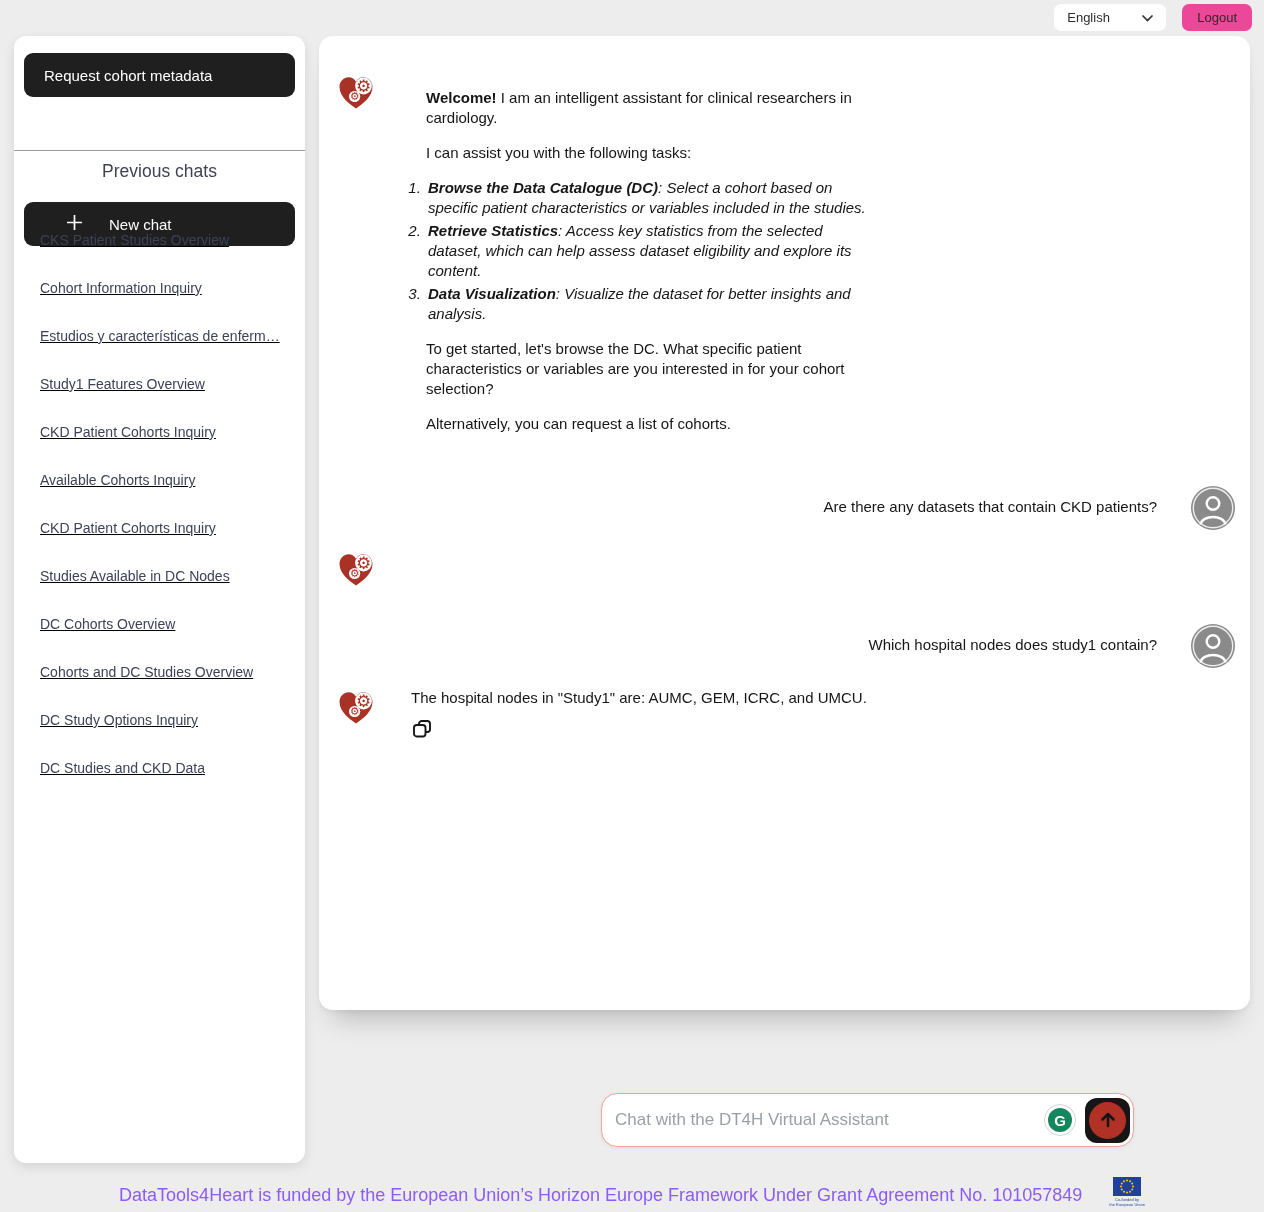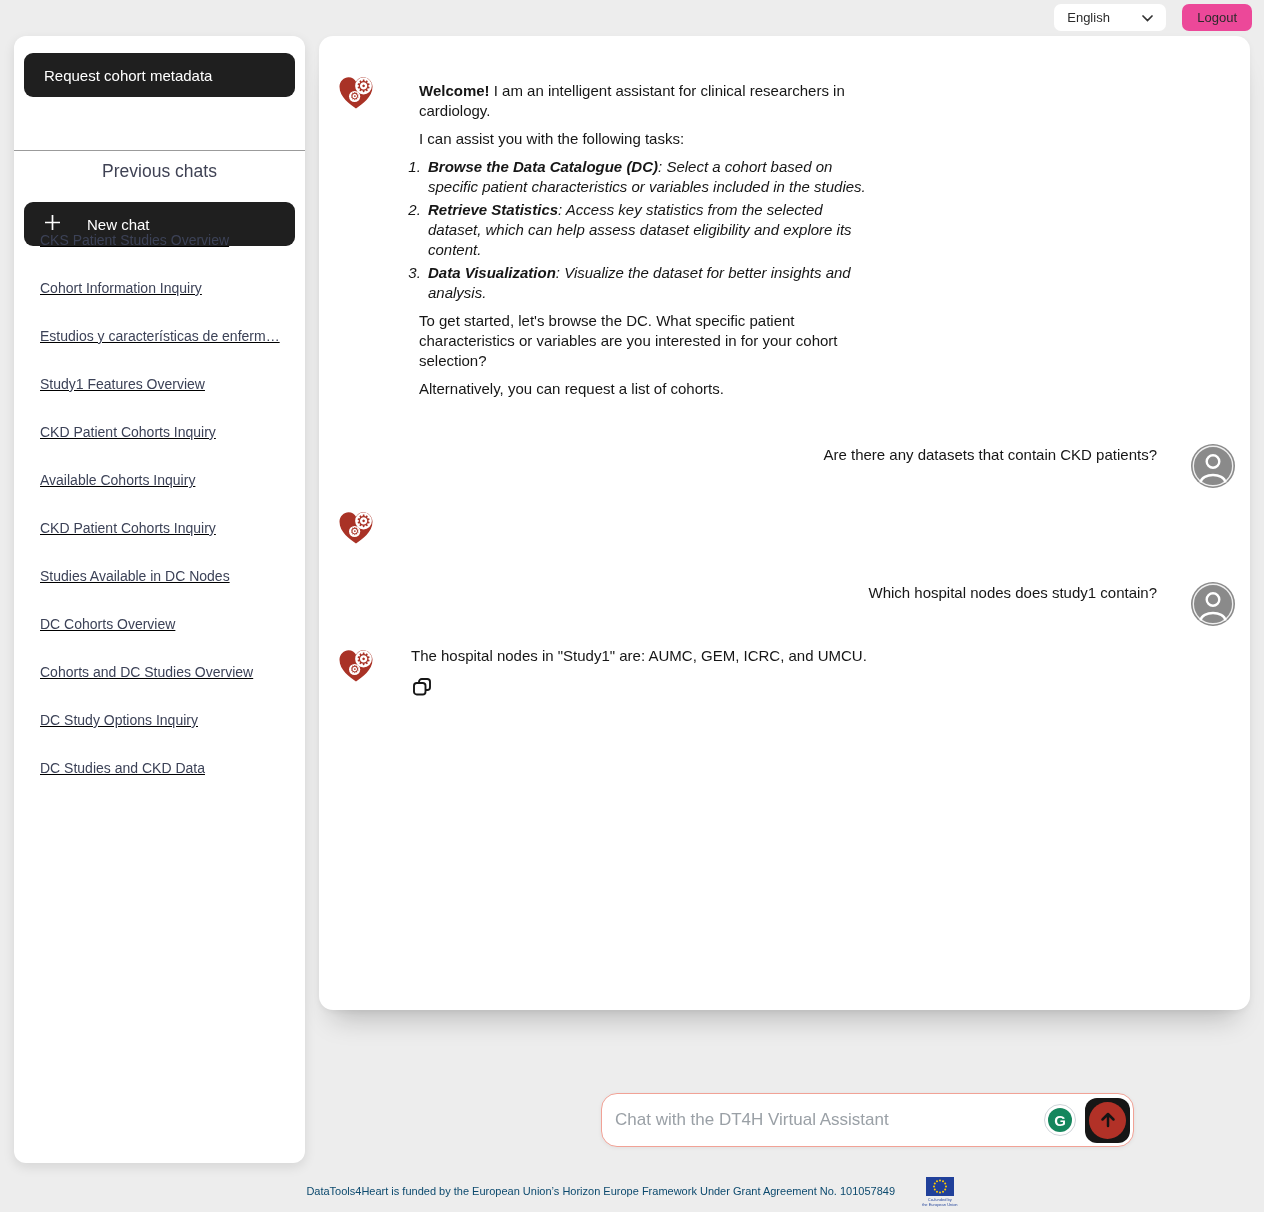--- a/index.html
+++ b/index.html
@@ -16,38 +16,38 @@
   .logout-btn{height:27px;background:#ec4899;border:none;border-radius:7px;display:flex;align-items:center;
     padding:0 15px;font-size:13px;color:#2b2b2b;cursor:pointer;font-family:inherit;}
   
   .sidebar{position:absolute;left:14px;top:36px;width:291px;height:1127px;background:#fff;border-radius:12px;
     box-shadow:0 4px 12px rgba(0,0,0,.10);}
   .req-btn{position:absolute;left:10px;top:17px;width:271px;height:44px;background:#1f1f1f;border:none;border-radius:9px;
     color:#fff;font-size:15px;display:flex;align-items:center;padding-left:20px;box-sizing:border-box;cursor:pointer;font-family:inherit;}
   .sb-divider{position:absolute;left:0;top:114px;width:100%;height:0;border-top:1px solid #9b9b9b;}
   .sb-heading{position:absolute;left:0;top:125px;width:100%;text-align:center;font-size:17.5px;color:#3f4254;}
   .newchat-btn{position:absolute;left:10px;top:130px;width:271px;height:44px;background:#1f1f1f;border:none;border-radius:9px;
-    color:#fff;font-size:15px;display:flex;align-items:center;padding-left:20px;gap:26px;box-sizing:border-box;cursor:pointer;font-family:inherit;margin-top:36px;}
+    color:#fff;font-size:15px;display:flex;align-items:center;padding-left:42px;gap:26px;box-sizing:border-box;cursor:pointer;font-family:inherit;margin-top:36px;}
   .chat-list{position:absolute;left:0;top:180px;width:100%;text-decoration:underline;}
   .chat-item{height:48px;display:flex;align-items:center;padding-left:26px;padding-right:14px;font-size:14px;color:#3c4257;
     cursor:pointer;white-space:nowrap;overflow:hidden;}
   
   .chat-card{position:absolute;left:319px;top:36px;width:931px;height:974px;background:#fff;border-radius:14px;
     box-shadow:0 22px 26px -14px rgba(0,0,0,.22),0 2px 6px rgba(0,0,0,.05);box-sizing:border-box;overflow:hidden;}
   .row{display:flex;}
   .row.assistant{padding-left:17px;}
   .row.user{justify-content:flex-end;padding-right:15px;}
   .avatar-heart{width:40px;height:36px;flex:none;margin-top:2px;}
   .a-body{margin-left:35px;}
   .a-text{width:468px;font-size:15px;line-height:20px;color:#161616;}
-  .a-text p{margin:8px;}
+  .a-text p{margin:15px;}
   .a-text ol{margin:3px 0 0 0;padding-left:14px;}
   .a-text li{margin-top:3px;padding-left:3px;font-style:italic;}
   .closing{margin-top:14px;}
-  .u-text{font-size:15px;line-height:20px;color:#161616;margin-right:34px;margin-top:1px;}
+  .u-text{font-size:15px;line-height:20px;color:#161616;margin-right:34px;margin-top:11px;}
   .avatar-user{width:44px;height:44px;flex:none;}
   .copy-btn{margin-top:10px;width:22px;height:22px;padding:0;border:none;background:transparent;cursor:pointer;display:block;}
   .m-welcome{margin-top:37px;}
   .m-user1{margin-top:37px;}
   .m-a2{margin-top:20px;}
   .m-user2{margin-top:36px;}
   .m-a3{margin-top:20px;}
   
   .input-wrap{position:absolute;left:556px;top:1093px;width:533px;height:54px;background:#fff;
     border:1.5px solid #f1a296;border-radius:16px;box-sizing:border-box;display:flex;align-items:center;
@@ -57,21 +57,21 @@
   .chat-input::placeholder{color:#9aa0a6;opacity:1;}
   .grammarly{width:32px;height:32px;border-radius:50%;background:#fff;border:1px solid #cfd4d9;display:flex;
     align-items:center;justify-content:center;margin-right:9px;flex:none;cursor:pointer;box-sizing:border-box;}
   .grammarly-inner{width:24px;height:24px;border-radius:50%;background:#15865d;color:#fff;font-size:15px;
     font-weight:bold;display:flex;align-items:center;justify-content:center;}
   .send-btn{width:45px;height:45px;border-radius:12px;background:#161616;border:none;display:flex;align-items:center;
     justify-content:center;margin-right:3px;flex:none;cursor:pointer;padding:0;}
   .send-circle{width:37px;height:37px;border-radius:50%;background:#b23127;display:flex;align-items:center;justify-content:center;}
   
   .footer{position:absolute;left:0;top:1174px;width:100%;display:flex;align-items:flex-start;justify-content:center;gap:27px;}
-  .footer-text{font-size:11px;color:#0c4a6e;margin-top:11px;}
+  .footer-text{font-size:18px;color:#8b5cf6;margin-top:11px;}
   .eu{display:flex;flex-direction:column;align-items:center;margin-top:3px;}
   .eu-caption{font-size:4px;line-height:5px;color:#2a4a9e;text-align:center;margin-top:1px;}
 </style>
 </head>
 <body>
 
 <div class="tb-controls">
   <div class="lang-select">
     <span>English</span>
     <span>

